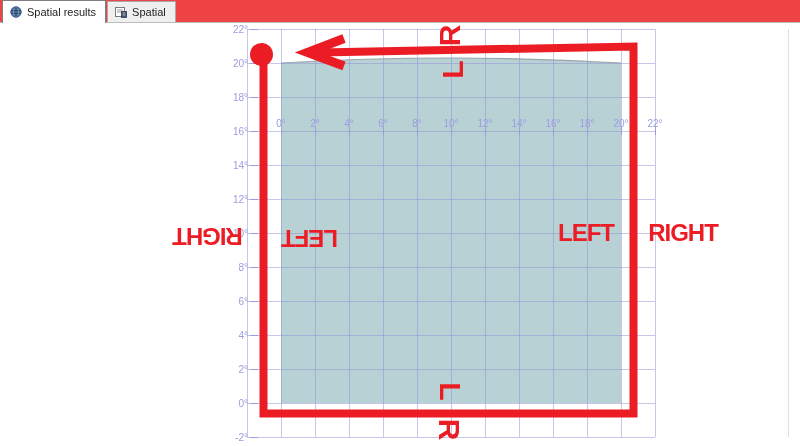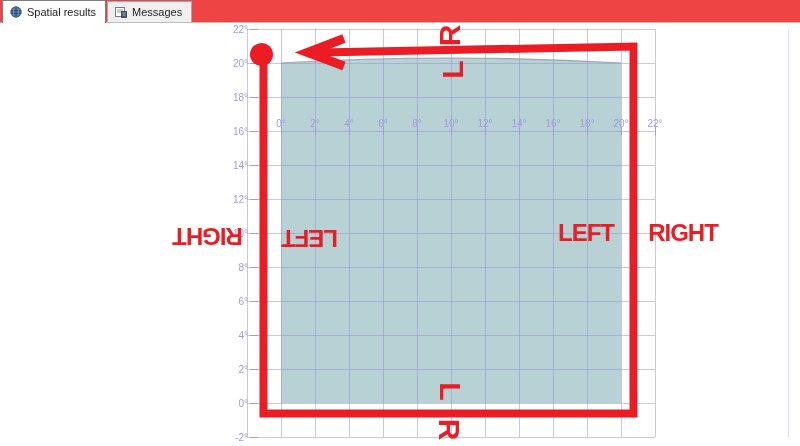--- a/index.html
+++ b/index.html
@@ -149,15 +149,15 @@
   </div>
   <div class="tab">
     <svg class="icon" width="12" height="12" viewBox="0 0 12 12">
       <rect x="0.5" y="1.5" width="9" height="9" fill="#ffffff" stroke="#7a7a7a" stroke-width="1"></rect>
       <line x1="2" y1="4" x2="8" y2="4" stroke="#9a9a9a" stroke-width="1"></line>
       <line x1="2" y1="6" x2="8" y2="6" stroke="#9a9a9a" stroke-width="1"></line>
       <rect x="6.5" y="5.5" width="5" height="6" fill="#44536f" stroke="#2c3a52" stroke-width="0.8"></rect>
       <line x1="7.6" y1="7" x2="10.4" y2="7" stroke="#c8d2e2" stroke-width="0.8"></line>
       <line x1="7.6" y1="9" x2="10.4" y2="9" stroke="#c8d2e2" stroke-width="0.8"></line>
     </svg>
-    <span>Messages</span>
+    <span>Spatial</span>
   </div>
 </div>
 
 </body></html>

